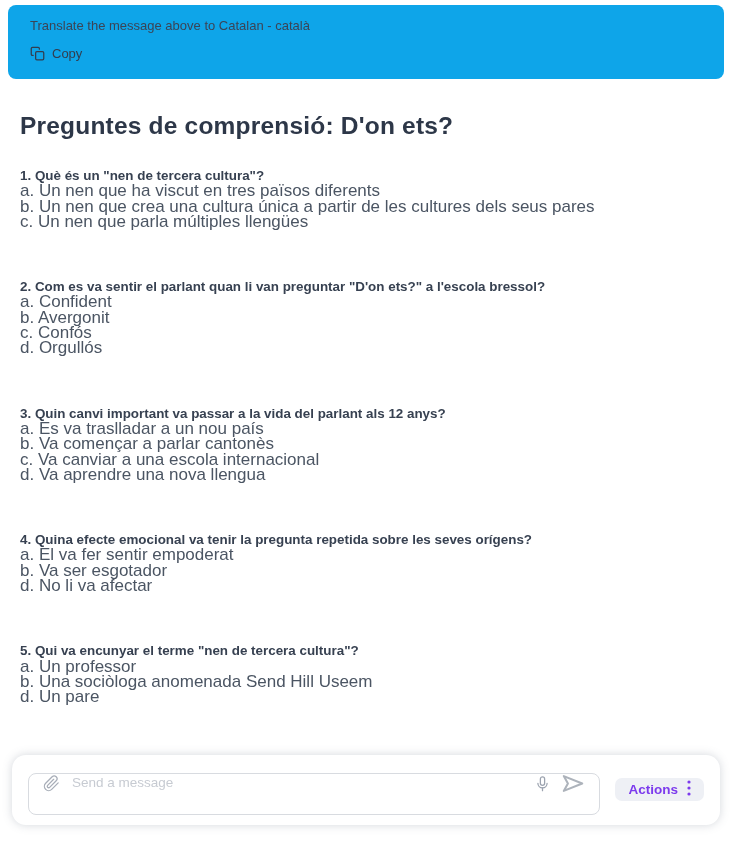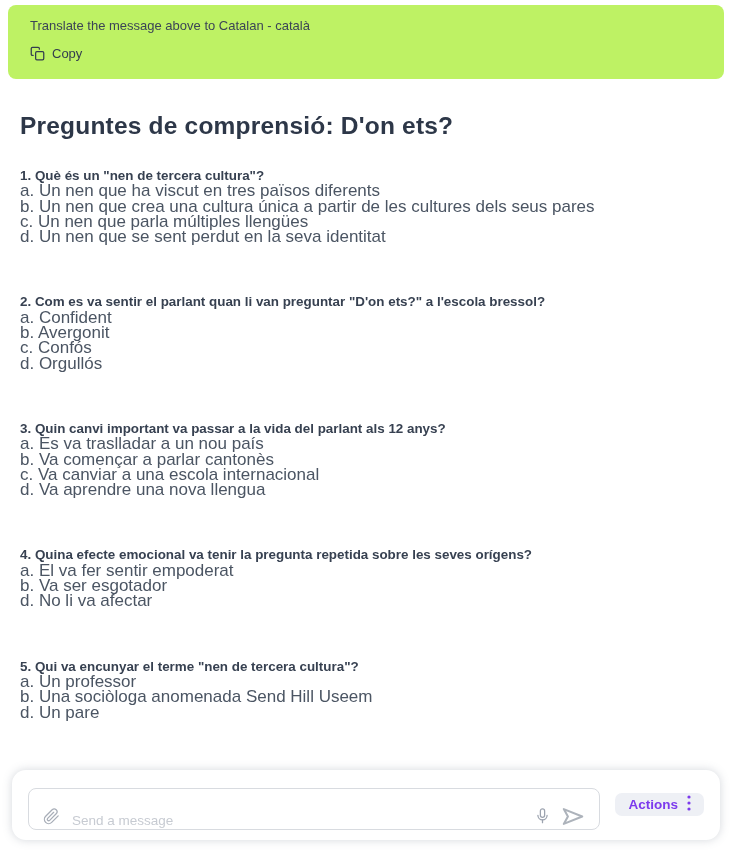--- a/index.html
+++ b/index.html
@@ -8,21 +8,21 @@
     width: 732px;
     height: 858px;
     background: #ffffff;
     font-family: "Liberation Sans", sans-serif;
     overflow: hidden;
   }
 
   
   .banner {
     margin: 5px 8px 0 8px;
-    background: #bef264;
+    background: #0ea5e9;
     border-radius: 8px;
     padding: 13px 22px 14px 22px;
   }
   .banner-message {
     font-size: 13px;
     line-height: 15px;
     color: #3B4456;
   }
   .copy-button {
     margin-top: 13px;
@@ -71,21 +71,21 @@
     align-items: center;
     padding: 0 16px;
     gap: 15px;
   }
   .input-wrap {
     flex: 1;
     height: 42px;
     border: 1px solid #D8DBE0;
     border-radius: 8px;
     display: flex;
-    align-items: flex-end;
+    align-items: flex-start;
     padding: 0 14px;
     gap: 10px;
     background: #ffffff;
     margin-top: 8px;
   }
   .msg-input {
     flex: 1;
     border: none;
     outline: none;
     font-size: 13.5px;
@@ -136,21 +136,20 @@
 </div>
 
 <div class="content">
   <h1 class="page-title">Preguntes de comprensió: D'on ets?</h1>
 
   <div class="question">
     <div class="q-title">1. Què és un "nen de tercera cultura"?</div>
     <div class="q-option">a. Un nen que ha viscut en tres països diferents</div>
     <div class="q-option">b. Un nen que crea una cultura única a partir de les cultures dels seus pares</div>
     <div class="q-option">c. Un nen que parla múltiples llengües</div>
-    <div class="q-option">d. Un nen que se sent perdut en la seva identitat</div>
   </div>
 
   <div class="question">
     <div class="q-title">2. Com es va sentir el parlant quan li van preguntar "D'on ets?" a l'escola bressol?</div>
     <div class="q-option">a. Confident</div>
     <div class="q-option">b. Avergonit</div>
     <div class="q-option">c. Confós</div>
     <div class="q-option">d. Orgullós</div>
   </div>
 

